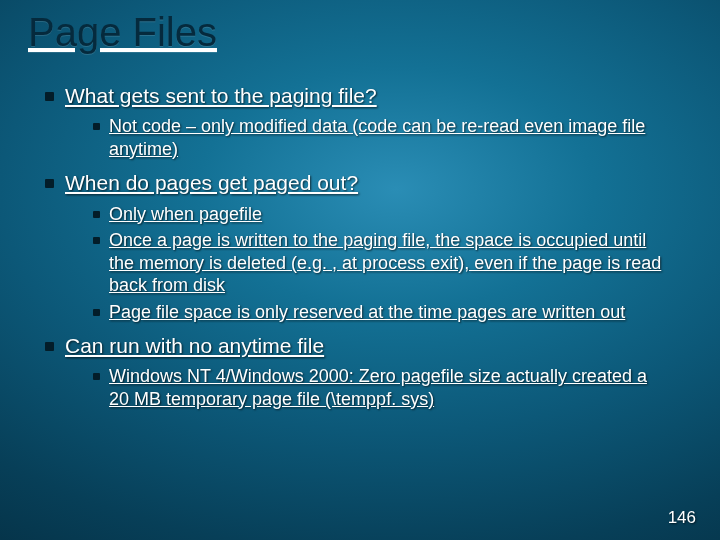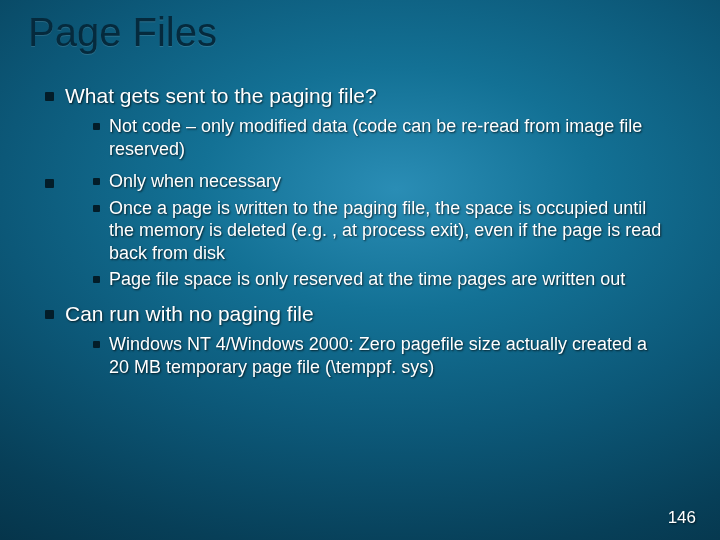--- a/index.html
+++ b/index.html
@@ -16,20 +16,21 @@
     background: radial-gradient(ellipse 110% 90% at 55% 35%,
       #2a8db5 0%,
       #137195 25%,
       #0c5878 50%,
       #073f58 75%,
       #042b3e 100%);
     position: relative;
     box-sizing: border-box;
     padding: 8px 28px 0 28px;
     color: #fff;
+    text-decoration: underline;
   }
   .title {
     font-size: 40px;
     color: #052a3d;
     font-weight: normal;
     text-shadow: 0 1px 0 rgba(255,255,255,0.12);
     margin: 0 0 28px 0;
     padding-top: 2px;
   }
   ul.lvl1 {
@@ -91,32 +92,33 @@
 </head>
 <body>
 
 <div class="slide">
   <h1 class="title">Page Files</h1>
 
   <ul class="lvl1">
     <li>
       <span>What gets sent to the paging file?</span>
       <ul class="lvl2">
-        <li>Not code – only modified data (code can be re-read from image file reserved)</li>
+        <li>Not code – only modified data (code can be re-read even image file anytime)</li>
       </ul>
     </li>
     <li>
+      <span>When do pages get paged out?</span>
       <ul class="lvl2">
-        <li>Only when necessary</li>
+        <li>Only when pagefile</li>
         <li>Once a page is written to the paging file, the space is occupied until the memory is deleted (e.g. , at process exit), even if the page is read back from disk</li>
         <li>Page file space is only reserved at the time pages are written out</li>
       </ul>
     </li>
     <li>
-      <span>Can run with no paging file</span>
+      <span>Can run with no anytime file</span>
       <ul class="lvl2">
         <li>Windows NT 4/Windows 2000:  Zero pagefile size actually created a 20 MB temporary page file (\temppf. sys)</li>
       </ul>
     </li>
   </ul>
 
   <div class="pagenum">146</div>
 </div>
 
 </body></html>

